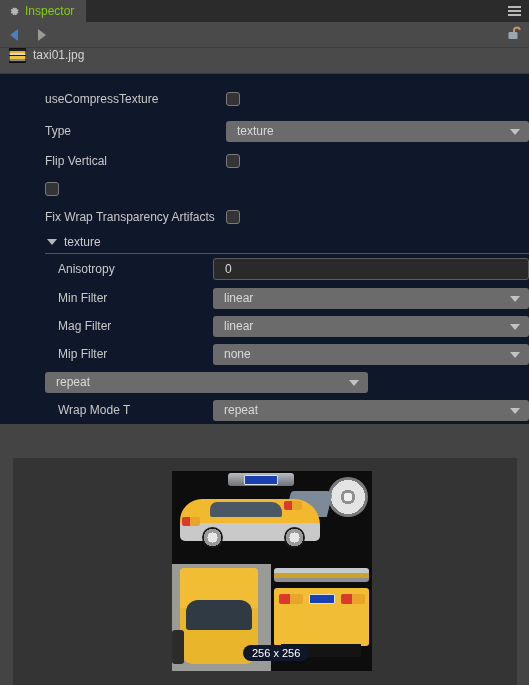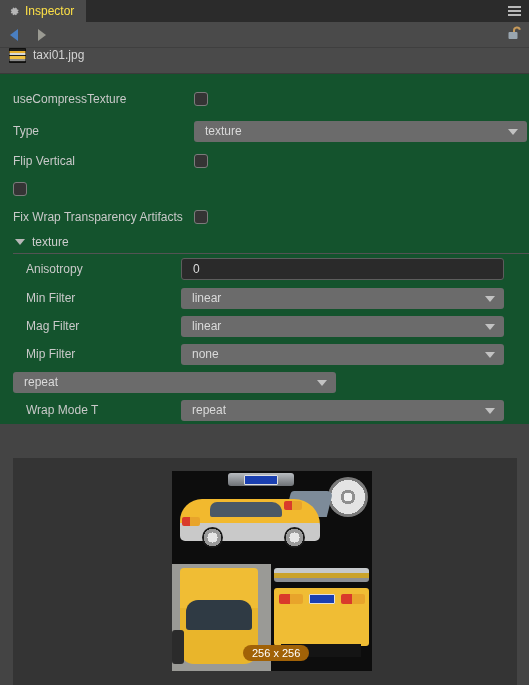--- a/index.html
+++ b/index.html
@@ -14,21 +14,21 @@
   }
 
   
   #tabbar {
     height:22px; background:#2b2b2b;
     display:flex; align-items:stretch; position:relative;
   }
   .tab {
     display:flex; align-items:center; gap:5px;
     padding:0 12px 0 9px;
-    background:#4a4a4a; color:#fde047;
+    background:#4a4a4a; color:#84cc16;
     font-size:12px; height:22px;
   }
   .gear {
     width:11px; height:11px; position:relative; flex:0 0 auto;
   }
   .gear svg { display:block; }
   #menu-btn {
     position:absolute; right:5px; top:0; height:22px;
     width:19px; display:flex; flex-direction:column;
     justify-content:center; align-items:center; gap:2px;
@@ -55,21 +55,21 @@
   #file-thumb {
     width:17px; height:15px; flex:0 0 auto; border-radius:1px;
     background:
       linear-gradient(180deg,#20201e 0 18%, #e8b130 18% 34%, #d9d9d9 34% 44%,
                       #20201e 44% 56%, #f0c040 56% 74%, #8a8a8a 74% 84%, #20201e 84% 100%);
     box-shadow:inset 0 0 0 1px rgba(0,0,0,.5);
   }
   #file-name { font-size:12px; color:#d3d3d3; }
 
   
-  #props { background:#14532d; padding-top:9px; }
+  #props { background:#0f172a; padding-top:9px;padding-left:32px; }
   .row { display:flex; align-items:center; height:28px; padding-left:13px; }
   .row .lbl { color:#c9c9c9; font-size:12px; }
   .row.indent .lbl { padding-left:13px; }
   .lbl-col { width:181px; flex:0 0 auto; }
   .lbl-col-ind { width:168px; flex:0 0 auto; }
 
   .cb {
     width:14px; height:14px; border:1px solid #7b7b7b;
     border-radius:3px; background:#343434; flex:0 0 auto;
   }
@@ -168,21 +168,21 @@
   }
   .rear-body {
     position:absolute; left:3px; top:24px; width:95px; height:58px;
     background:#f0bd34; border-radius:3px;
   }
   .black-bar {
     position:absolute; left:10px; bottom:14px; width:80px; height:13px; background:#141414;
   }
   #size-badge {
     position:absolute; left:71px; top:174px;
-    background:#a16207; color:#ffffff; font-size:11px;
+    background:#0f172a; color:#ffffff; font-size:11px;
     padding:2px 9px; border-radius:9px; white-space:nowrap;
   }
 </style>
 </head>
 <body>
 
 <div id="tabbar">
   <div class="tab">
     <span class="gear">
       <svg width="11" height="11" viewBox="0 0 16 16">

